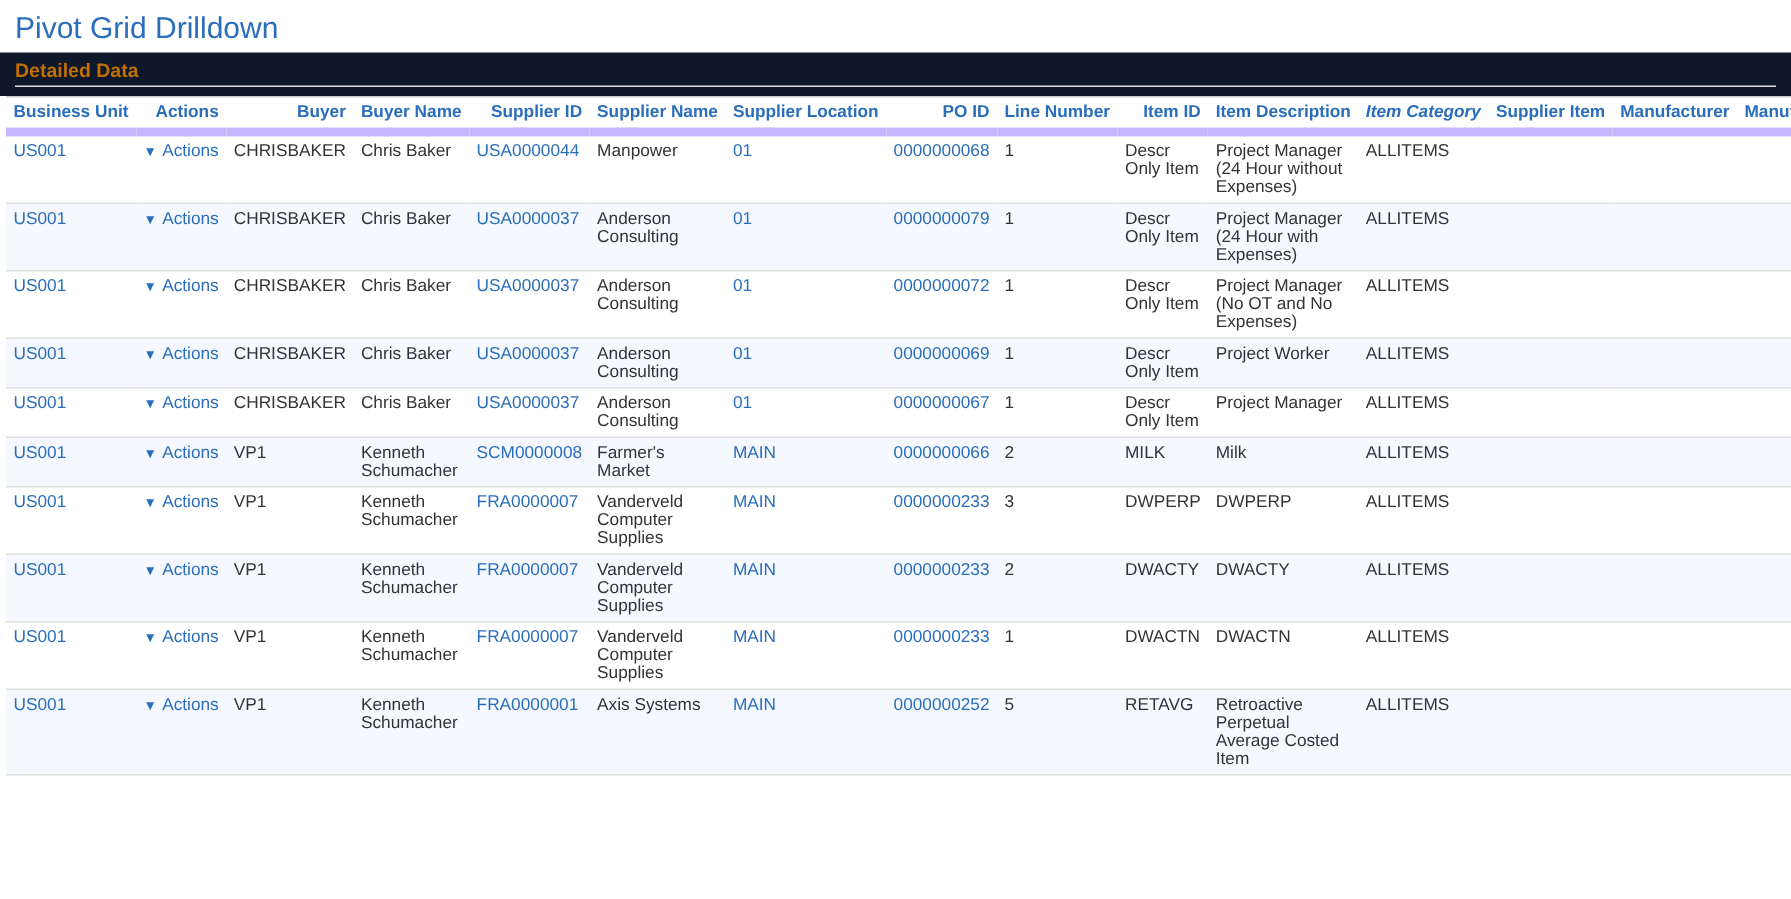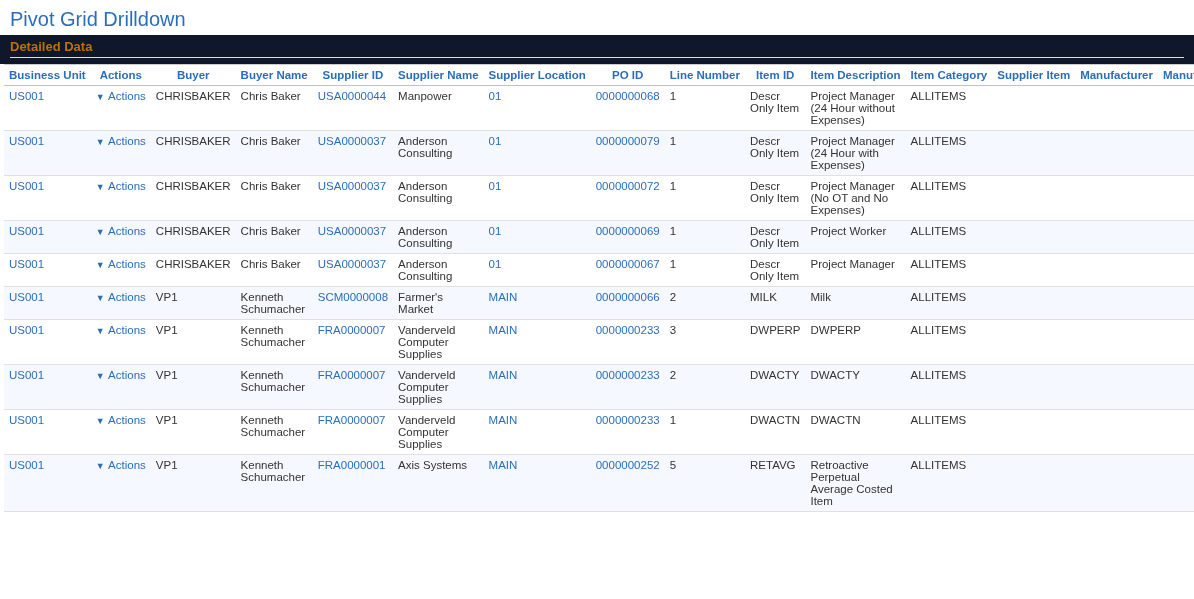--- a/index.html
+++ b/index.html
@@ -36,23 +36,23 @@
       width: 100%;
       border-collapse: collapse;
       font-size: 11.5px;
     }
     thead tr {
       background: #fff;
     }
     thead th {
       color: #2a6ebb;
       font-weight: bold;
-      text-align: center;
+      text-align: right;
       padding: 4px 5px;
-      border-bottom: 1px solid #c4b5fd;
+      border-bottom: 6px solid #c4b5fd;
       border-top: 1px solid #ccc;
       white-space: nowrap;
       vertical-align: bottom;
     }
     tbody tr {
       border-bottom: 1px solid #e0e0e0;
       vertical-align: top;
     }
     tbody tr:nth-child(odd) {
       background: #fff;
@@ -84,21 +84,21 @@
     .col-actions { width: 70px; }
     .col-buyer { width: 90px; }
     .col-buyername { width: 90px; }
     .col-supplierid { width: 90px; }
     .col-suppliername { width: 90px; }
     .col-supplierloc { width: 65px; }
     .col-poid { width: 90px; }
     .col-linenum { width: 55px; }
     .col-itemid { width: 65px; }
     .col-itemdesc { width: 110px; }
-    .col-itemcat { width: 70px; }
+    .col-itemcat { width: 70px; font-style: italic; }
     .col-supplieritem { width: 65px; }
     .col-manufacturer { width: 80px; }
     .col-mfgitem { width: 70px; }
   </style>
 </head>
 <body>
 
 <div class="page-title">Pivot Grid Drilldown</div>
 
 <div class="section-header">

